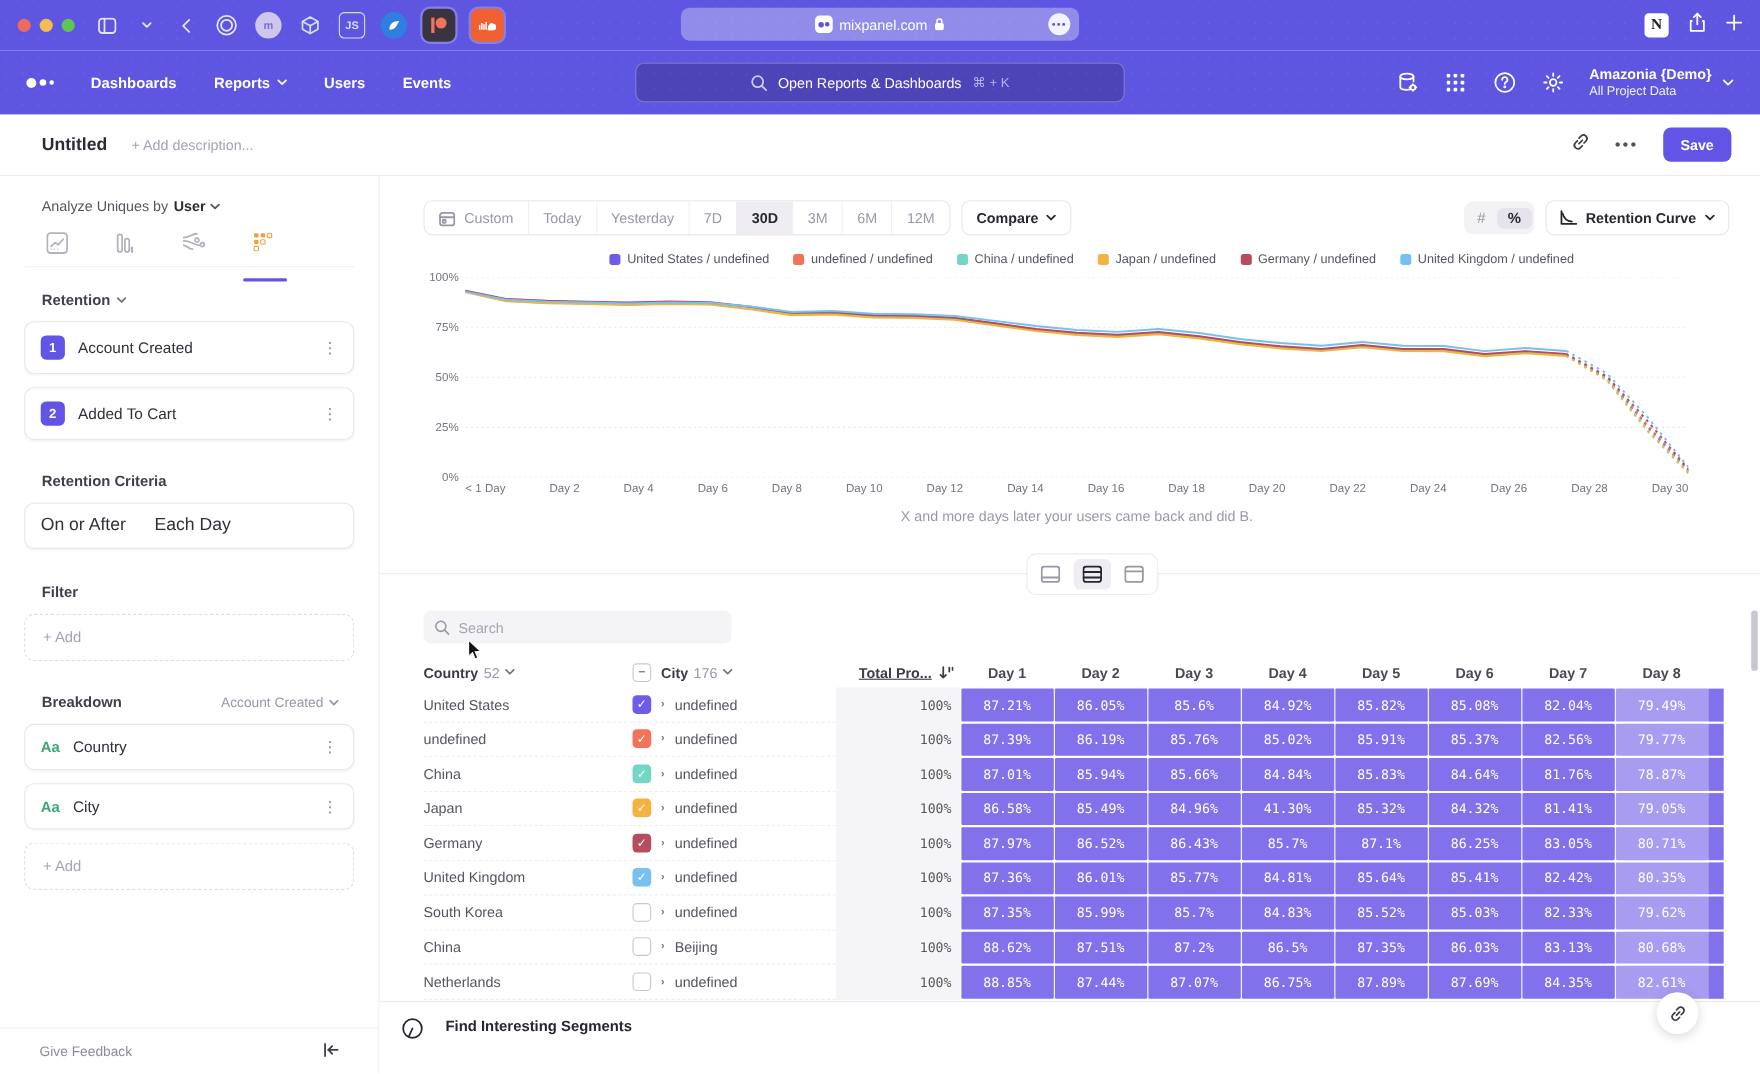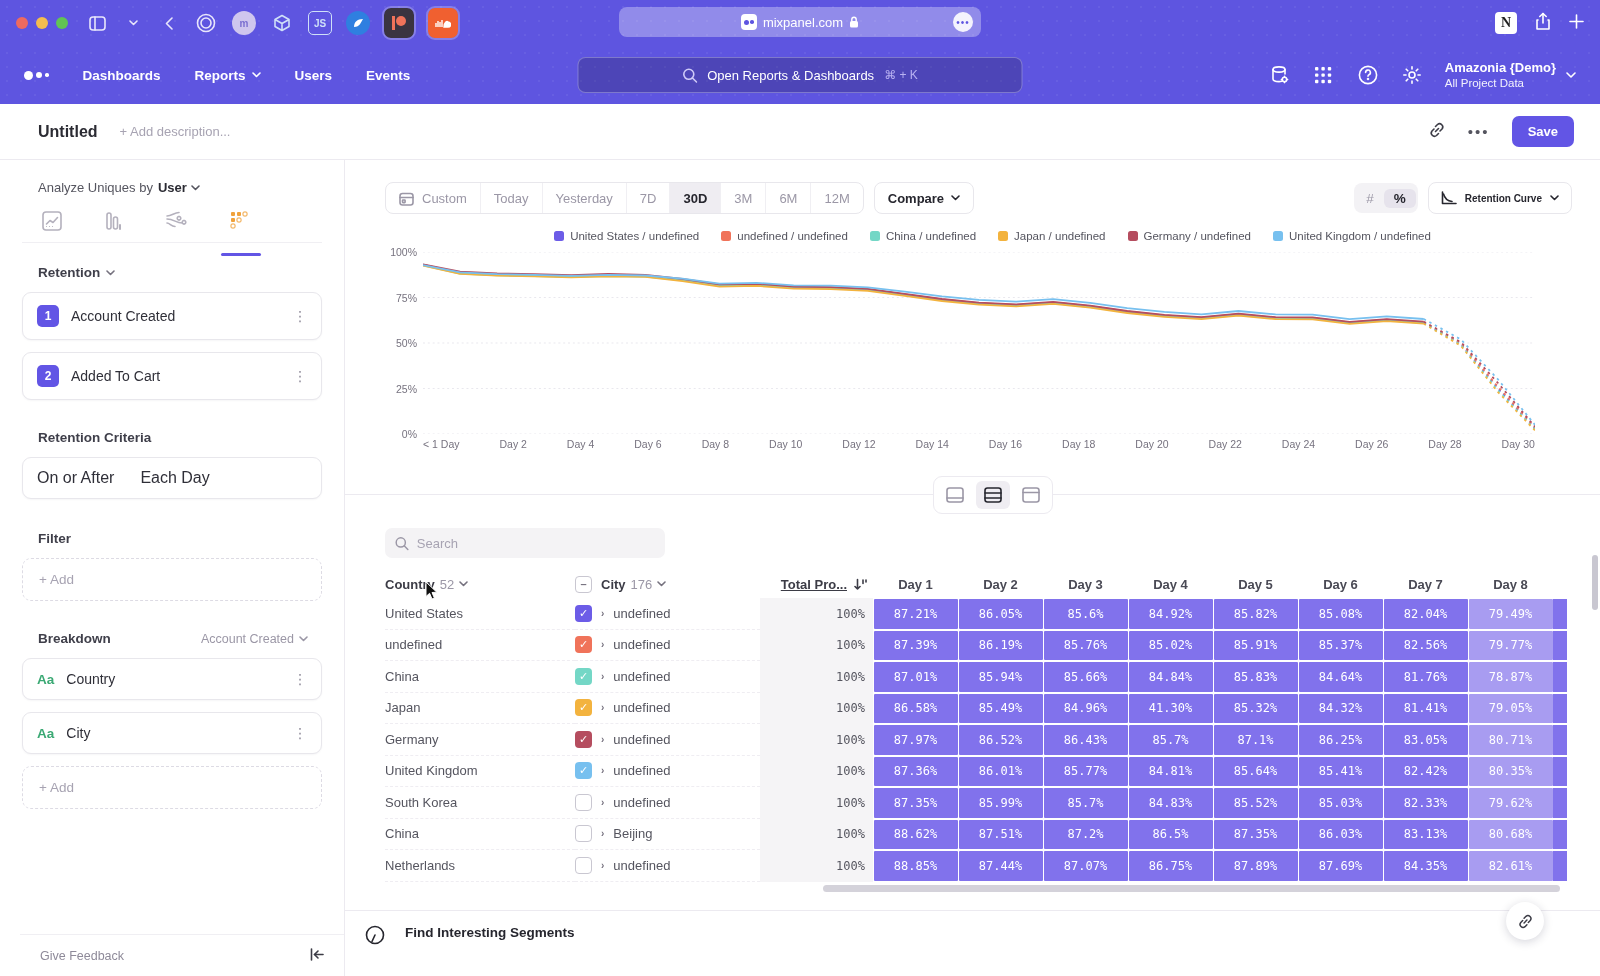--- a/index.html
+++ b/index.html
@@ -58,36 +58,36 @@
   .side-tab.active { color:#f0a23c; }
   .side-tab.active::after { content:""; position:absolute; left:-9px; right:-9px; bottom:-14px; height:3px; background:#6255e5; border-radius:2px; }
   .section-h { font-size:13.5px; font-weight:700; color:#3f3f4a; display:flex; align-items:center; gap:6px; margin:22px 0 12px 16px; }
   .section-h .muted-right { margin-left:auto; margin-right:14px; font-weight:400; color:#9b97a6; font-size:12.5px; display:flex; align-items:center; gap:5px; }
   .card { background:#fff; border:1px solid #e8e7ec; border-radius:9px; box-shadow:0 1px 2px rgba(30,30,60,0.04); padding:12px 14px; display:flex; align-items:center; gap:12px; margin-bottom:12px; font-size:14px; color:#2f2f38; }
   .num-badge { width:22px; height:22px; border-radius:5px; background:#6255e5; color:#fff; font-size:12px; font-weight:700; display:flex; align-items:center; justify-content:center; }
   .aa-badge { color:#3ba974; font-weight:700; font-size:13.5px; }
   .kebab { margin-left:auto; color:#8e8a99; font-size:14px; cursor:pointer; }
   .crit-card { gap:26px; padding:11px 14px; font-size:16px; }
   .add-card { border:1px dashed #dddbe4; border-radius:9px; padding:13px 16px; color:#a7a3b2; font-size:13.5px; margin-bottom:10px; cursor:pointer; }
-  .side-footer { position:absolute; left:0; right:0; bottom:0; height:42px; border-top:1px solid #f0eff3; display:flex; align-items:center; padding:0 20px; color:#8e8a99; font-size:12.5px;margin-left:20px; }
+  .side-footer { position:absolute; left:0; right:0; bottom:0; height:42px; border-top:1px solid #f0eff3; display:flex; align-items:center; padding:0 36px; color:#8e8a99; font-size:12.5px; }
   .collapse-ic { margin-left:auto; color:#3c3c46; font-size:14px; cursor:pointer; }
 
   
   .toolbar { display:flex; align-items:center; margin-top:22px; padding-right:28px; }
   .seg { display:flex; align-items:center; border:1px solid #e8e7ec; border-radius:8px; background:#fff; height:32px; overflow:hidden; }
   .seg .chip { padding:0 13px; font-size:13px; color:#9b97a6; display:flex; align-items:center; height:100%; border-right:1px solid #f0eff3; cursor:pointer; white-space:nowrap; }
   .seg .chip:last-child{ border-right:none; }
   .seg .chip.cal { color:#9b97a6; }
   .seg .chip.active { background:#efedf2; color:#26262e; font-weight:700; }
   .compare-btn { margin-left:10px; height:32px; border:1px solid #e8e7ec; border-radius:8px; background:#fff; display:flex; align-items:center; gap:7px; padding:0 13px; font-size:13px; font-weight:600; color:#26262e; cursor:pointer; }
   .toolbar-right { margin-left:auto; display:flex; align-items:center; gap:10px; }
   .unit-toggle { background:#f3f2f5; border-radius:8px; display:flex; height:30px; align-items:center; padding:2px; font-size:13.5px; }
   .unit { padding:2px 10px; color:#9b97a6; border-radius:6px; cursor:pointer; }
   .unit.active { background:#e6e3ec; color:#26262e; font-weight:600; }
-  .chart-type-btn { height:32px; border:1px solid #e8e7ec; border-radius:8px; background:#fff; display:flex; align-items:center; gap:8px; padding:0 12px; font-size:10px; font-weight:600; color:#26262e; cursor:pointer; }
+  .chart-type-btn { height:32px; border:1px solid #e8e7ec; border-radius:8px; background:#fff; display:flex; align-items:center; gap:8px; padding:0 12px; font-size:13px; font-weight:600; color:#26262e; cursor:pointer; }
 
   
   .legend { display:flex; justify-content:center; gap:22px; margin-top:16px; font-size:11.5px; color:#55555f; }
   .legend .li { display:flex; align-items:center; gap:6px; }
   .legend .sw { width:10px; height:10px; border-radius:2.5px; }
 
   
   .chart-wrap { display:flex; margin-top:10px; padding-right:65px; }
   .ylabels { width:38px; position:relative; height:182px; font-size:10.5px; color:#76727f; }
   .ylabels span { position:absolute; right:6px; transform:translateY(-50%); }
@@ -542,20 +542,21 @@
           <span>Day 14</span>
           <span>Day 16</span>
           <span>Day 18</span>
           <span>Day 20</span>
           <span>Day 22</span>
           <span>Day 24</span>
           <span>Day 26</span>
           <span>Day 28</span>
           <span>Day 30</span>
         </div>
+      <div class="chart-caption">X and more days later your users came back and did B.</div>
 
       <div class="view-divider">
         <div class="view-toggle">
           <span class="vt">
             <svg class="stroke" width="18" height="16" viewBox="0 0 18 16">
                 <rect x="1" y="1" width="16" height="14" rx="2.5"></rect>
                 <line x1="1" y1="11" x2="17" y2="11"></line>
               </svg>
           </span>
           <span class="vt active">

